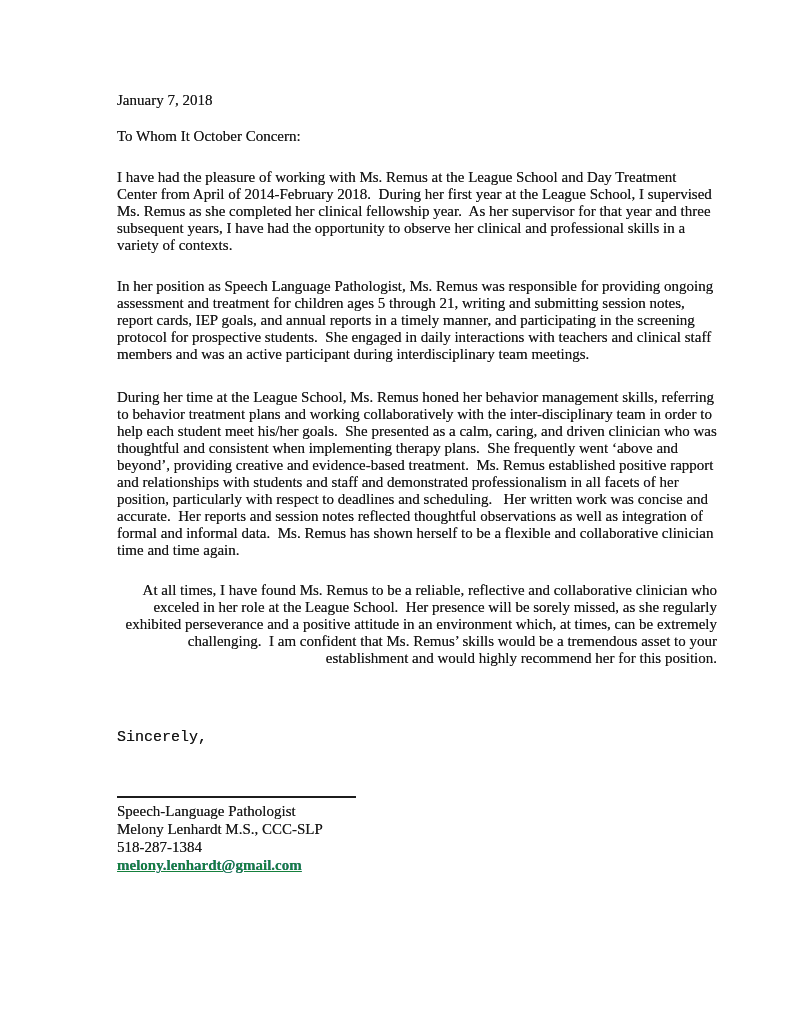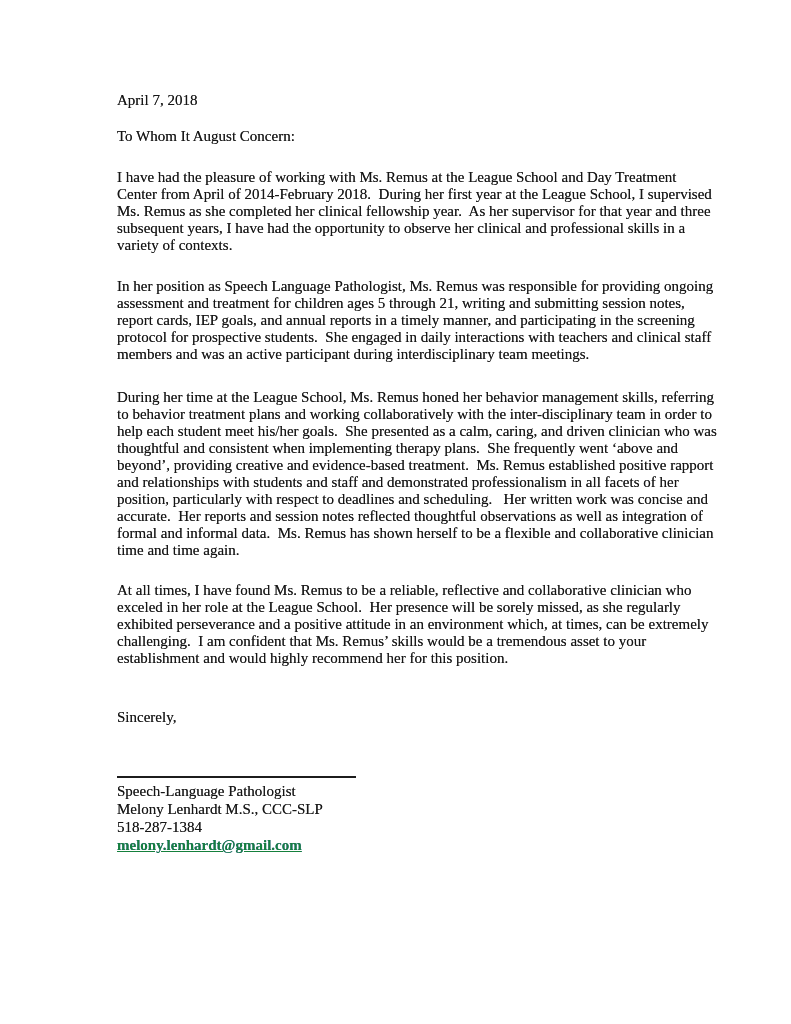--- a/index.html
+++ b/index.html
@@ -25,44 +25,44 @@
     line-height: 17px;
     text-shadow: 0 0 0.5px rgba(22,22,22,0.7);
   }
   .date { margin: 0; }
   .salutation { margin-top: 19px; }
   p.para {
     margin: 24px 0 0 0;
     white-space: pre-wrap;
   }
   p.para-3 { margin-top: 26px; }
-  p.para-4 { margin-top: 23px; }
-  .closing { margin-top: 42px; }
+  p.para-4 { margin-top: 23px; text-align: right; }
+  .closing { margin-top: 62px; font-family: Liberation Mono, monospace; }
   .sig-line {
     margin-top: 50px;
     width: 239px;
     height: 0;
     border-top: 2px solid #1c1c1c;
   }
   .sig-block { margin-top: 4px; line-height: 18px; }
   .sig-row { margin: 0; }
   a.sig-email {
     color: #15803d;
     text-decoration: underline;
     text-shadow: 0 0 0.5px rgba(34,34,204,0.7);
     font-weight: bold;
   }
 </style>
 </head>
 <body>
 
 <div class="page">
   <div class="content">
-    <div class="date">April 7, 2018</div>
-    <div class="salutation">To Whom It August Concern:</div>
+    <div class="date">January 7, 2018</div>
+    <div class="salutation">To Whom It October Concern:</div>
     <p class="para">I have had the pleasure of working with Ms. Remus at the League School and Day Treatment Center from April of 2014-February 2018.  During her first year at the League School, I supervised Ms. Remus as she completed her clinical fellowship year.  As her supervisor for that year and three subsequent years, I have had the opportunity to observe her clinical and professional skills in a variety of contexts.</p>
     <p class="para">In her position as Speech Language Pathologist, Ms. Remus was responsible for providing ongoing assessment and treatment for children ages 5 through 21, writing and submitting session notes, report cards, IEP goals, and annual reports in a timely manner, and participating in the screening protocol for prospective students.  She engaged in daily interactions with teachers and clinical staff members and was an active participant during interdisciplinary team meetings.</p>
     <p class="para para-3">During her time at the League School, Ms. Remus honed her behavior management skills, referring to behavior treatment plans and working collaboratively with the inter-disciplinary team in order to help each student meet his/her goals.  She presented as a calm, caring, and driven clinician who was thoughtful and consistent when implementing therapy plans.  She frequently went ‘above and beyond’, providing creative and evidence-based treatment.  Ms. Remus established positive rapport and relationships with students and staff and demonstrated professionalism in all facets of her position, particularly with respect to deadlines and scheduling.   Her written work was concise and accurate.  Her reports and session notes reflected thoughtful observations as well as integration of formal and informal data.  Ms. Remus has shown herself to be a flexible and collaborative clinician time and time again.</p>
     <p class="para para-4">At all times, I have found Ms. Remus to be a reliable, reflective and collaborative clinician who exceled in her role at the League School.  Her presence will be sorely missed, as she regularly exhibited perseverance and a positive attitude in an environment which, at times, can be extremely challenging.  I am confident that Ms. Remus’ skills would be a tremendous asset to your establishment and would highly recommend her for this position.</p>
     <div class="closing">Sincerely,</div>
     <div class="sig-line"></div>
     <div class="sig-block">
       <div class="sig-row">Speech-Language Pathologist</div>
       <div class="sig-row">Melony Lenhardt M.S., CCC-SLP</div>
       <div class="sig-row">518-287-1384</div>

